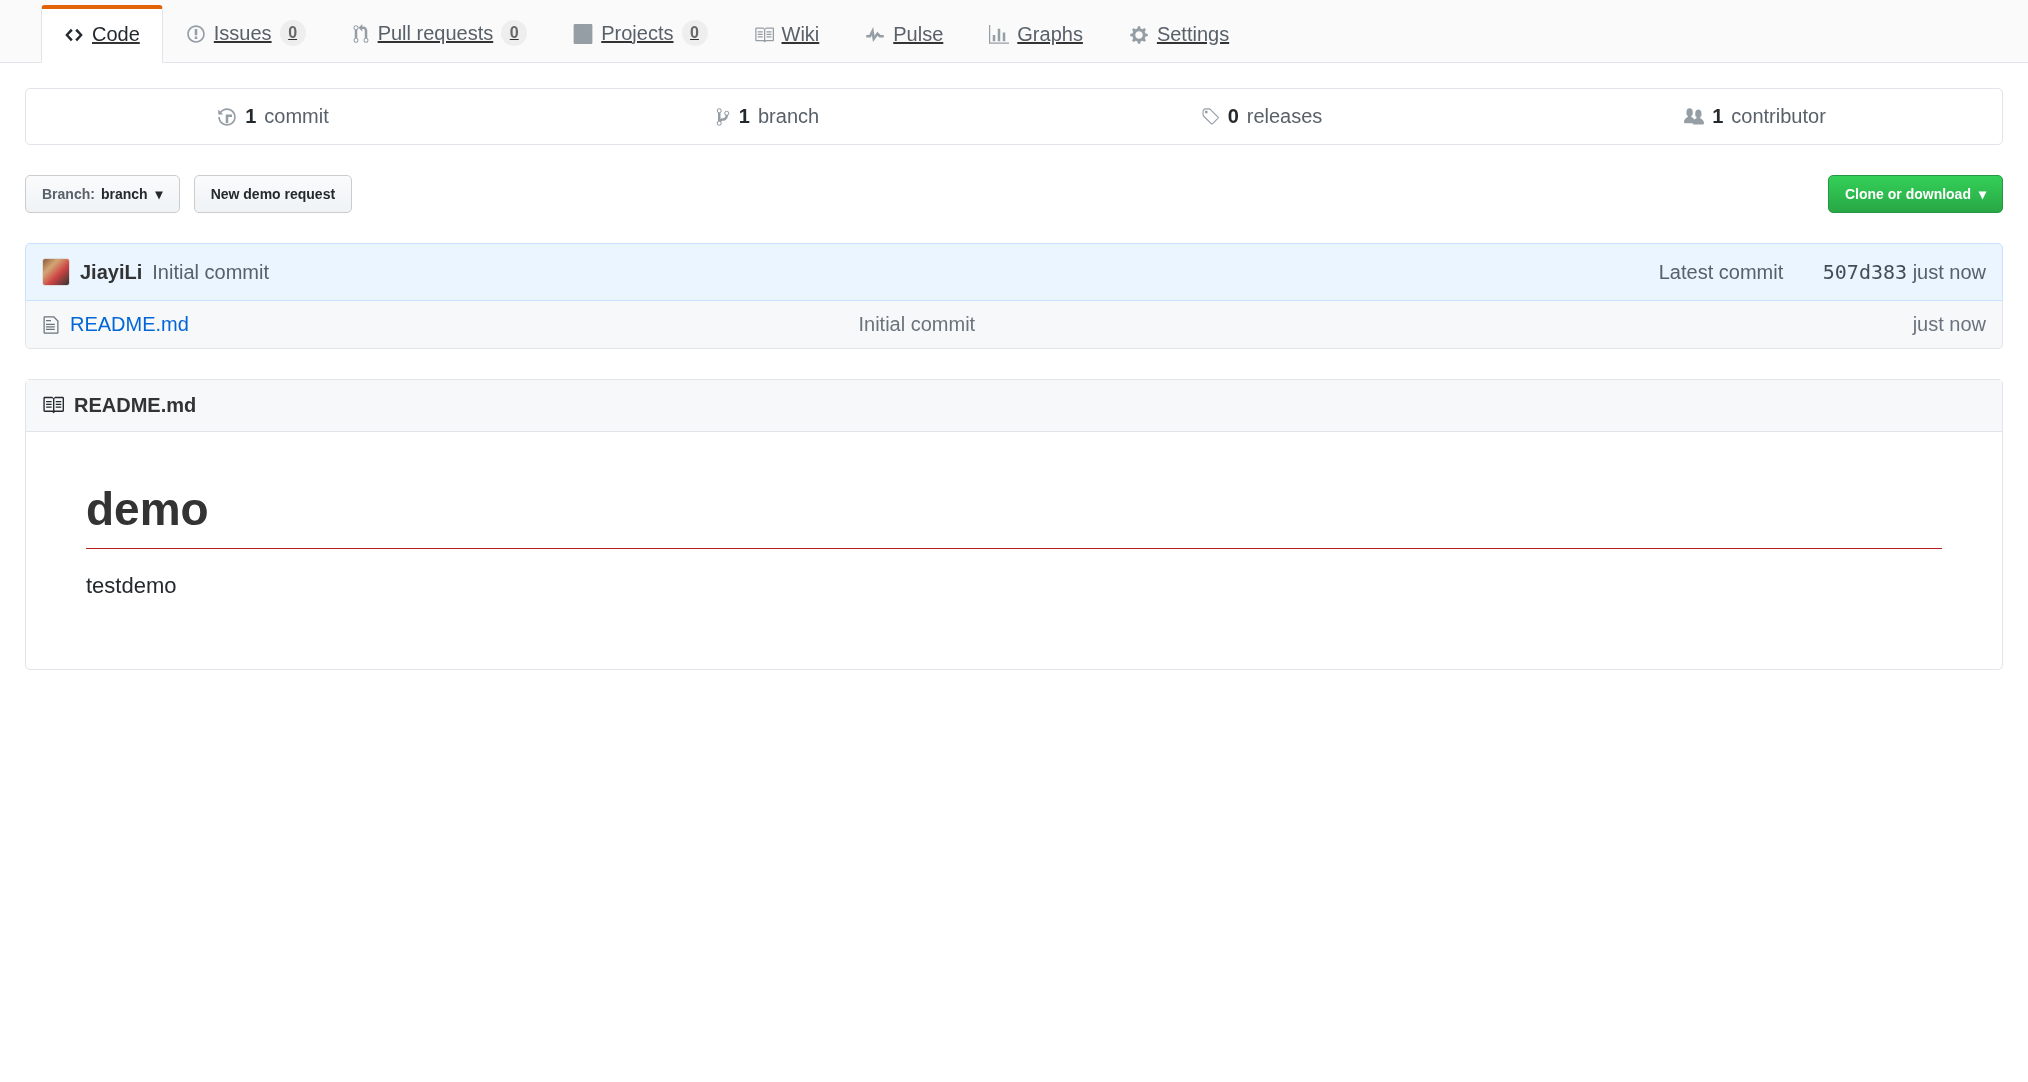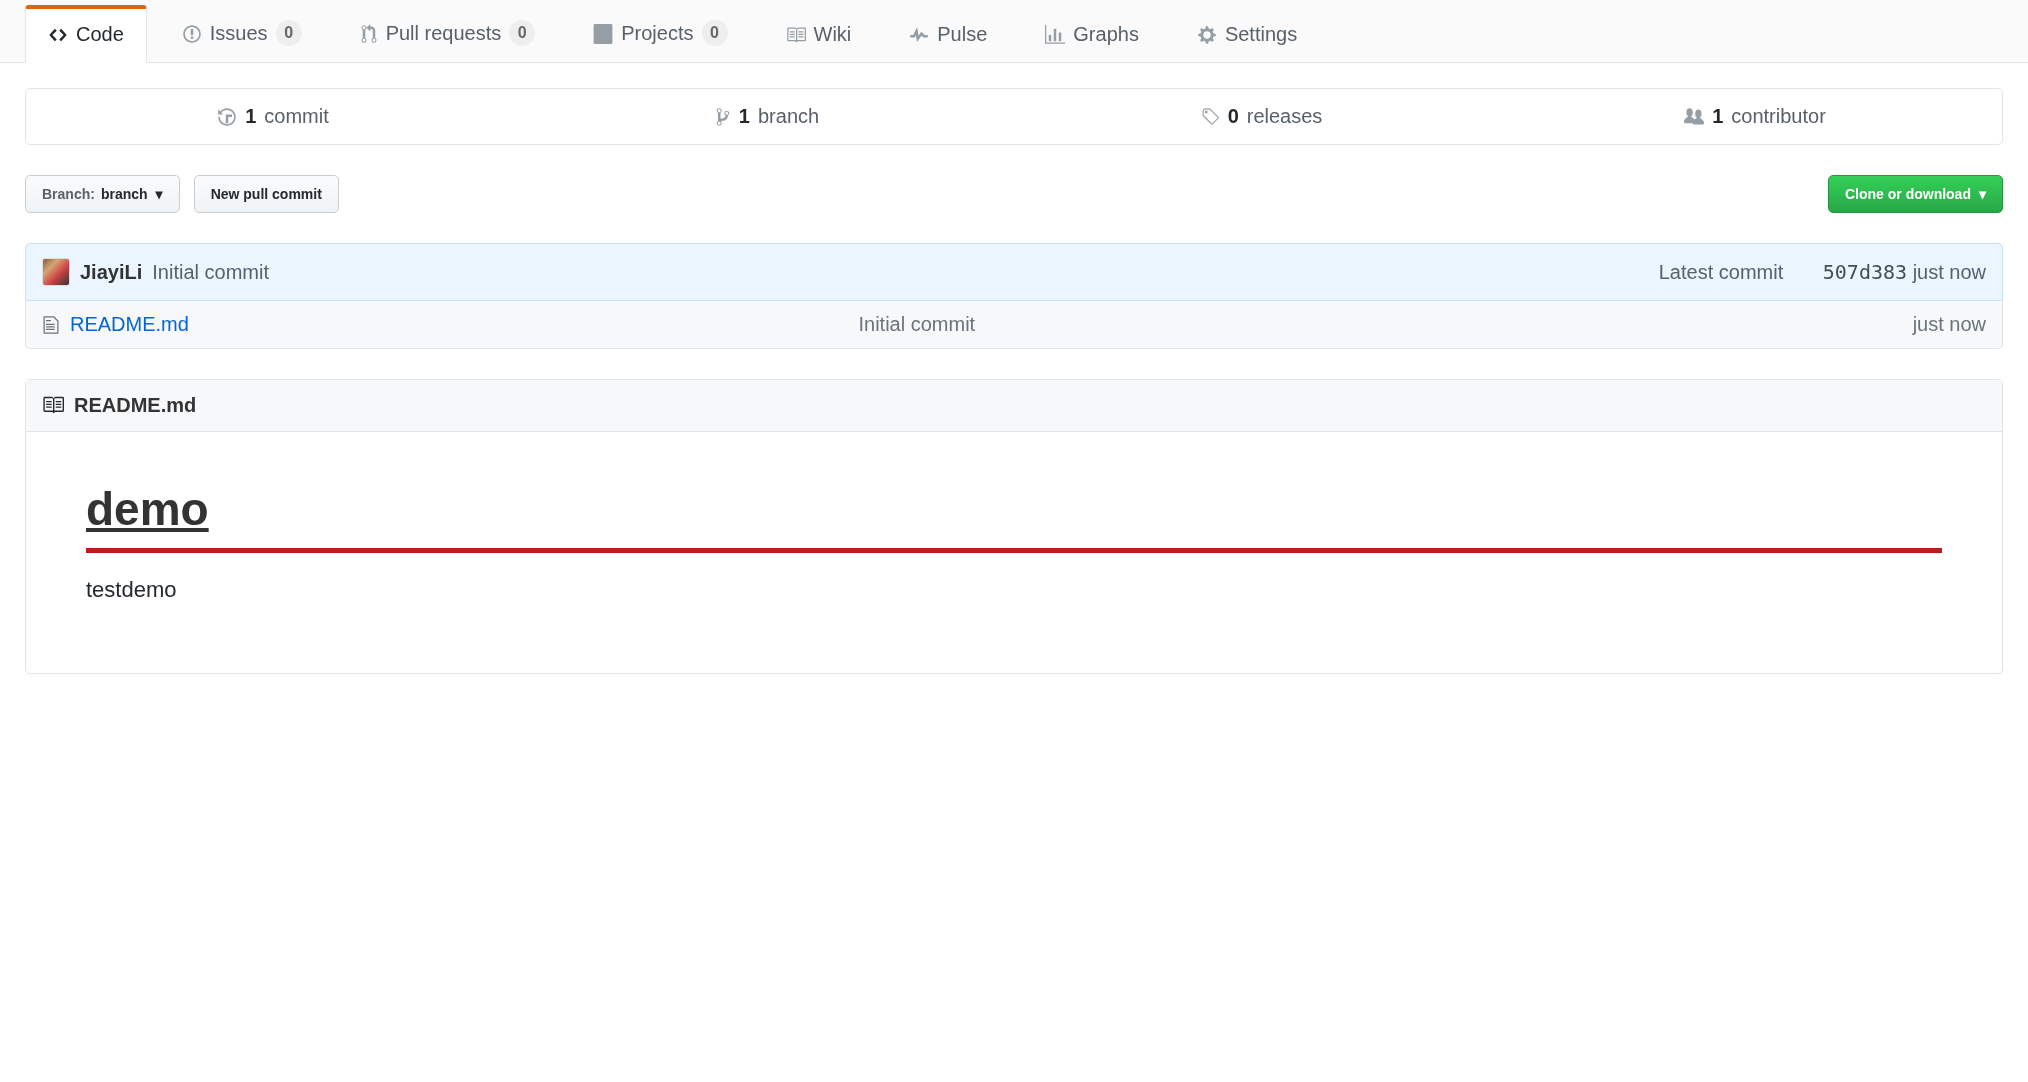--- a/index.html
+++ b/index.html
@@ -10,22 +10,23 @@
   background: #fff;
   width: 2028px;
 }
 .tabnav {
   background: #fafafa;
   border-bottom: 1px solid #e1e4e8;
 }
 .tabnav-tabs {
   display: flex;
   align-items: flex-end;
-  padding-left: 25px;
-  gap: 12px;
+  padding-left: 41px;
+  gap: 0;
+  text-decoration: underline;
 }
 .tabnav-tab {
   display: flex;
   align-items: center;
   gap: 8px;
   padding: 18px 22px 16px;
   font-size: 20px;
   color: #586069;
   border: 1px solid transparent;
   cursor: pointer;
@@ -162,23 +163,22 @@
   align-items: center;
   gap: 10px;
   font-size: 20px;
   font-weight: 600;
 }
 .readme-body { padding: 50px 60px 70px; }
 .readme-body h1 {
   font-size: 46px;
   font-weight: 600;
   padding-bottom: 12px;
-  border-bottom: 5px solid #b91c1c;
+  border-bottom: 1px solid #b91c1c;
   margin-bottom: 24px;
-  text-decoration: underline;
 }
 .readme-body p { font-size: 22px; color: #24292e; }
 svg { display: inline-block; vertical-align: text-bottom; }
 </style>
 </head>
 <body>
 
 <div class="tabnav">
   <div class="tabnav-tabs">
     <div class="tabnav-tab selected">
@@ -269,21 +269,21 @@
     </div>
   </div>
 
   <div class="actions-row">
     <div class="left-actions">
       <button class="btn">
         <span class="muted">Branch:</span>
         <span>branch</span>
         <span class="caret">▾</span>
       </button>
-      <button class="btn">New pull commit</button>
+      <button class="btn">New demo request</button>
     </div>
     <div class="right-actions">
       <button class="btn btn-green">
         <span>Clone or download</span>
         <span class="caret">▾</span>
       </button>
     </div>
   </div>
 
   <div class="commit-bar">

